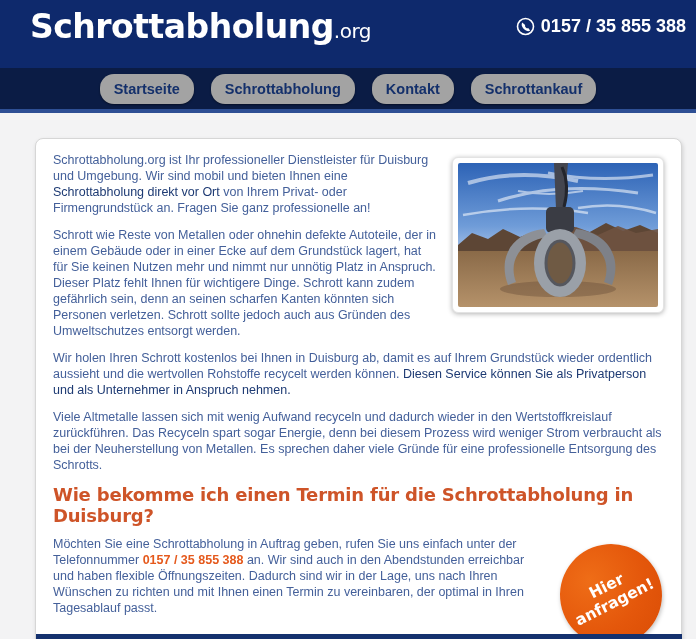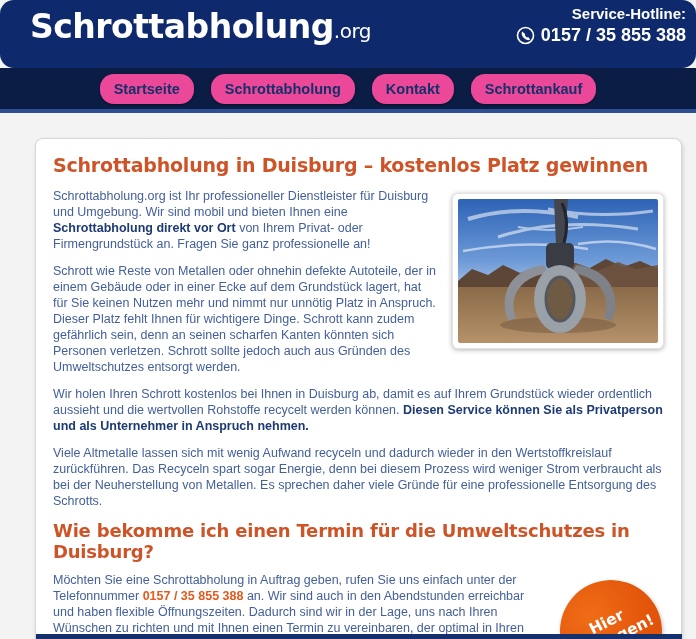--- a/index.html
+++ b/index.html
@@ -6,55 +6,54 @@
   html,body {
     width:696px; height:639px; overflow:hidden;
     background:#f3f3f4;
     font-family:"Liberation Sans", sans-serif;
   }
   
   .site-header {
     height:68px; background:#0e296c;
     display:flex; justify-content:space-between; align-items:center;
     padding:0 10px 16px 30px;
-    border-radius:14px;
   }
   .logo { color:#fff; font-size:33px; font-weight:bold; letter-spacing:-0.5px; cursor:pointer;
           font-family:"DejaVu Sans","Liberation Sans",sans-serif; }
   .logo .tld { font-size:20px; font-weight:normal; }
   .hotline { color:#fff; text-align:right; line-height:1.25; }
   .hotline-label { font-size:15px; font-weight:bold; }
   .hotline-number-row { display:flex; align-items:center; justify-content:flex-end; gap:6px;
                         font-size:18px; font-weight:bold; cursor:pointer; }
   .phone-icon svg { display:block; }
   
   .main-nav {
     height:45px; background:#0b1c45;
     display:flex; justify-content:center; align-items:center; gap:17px;
     border-bottom:4px solid #2e4f94;
   }
   .nav-btn {
-    background:#ec4899; color:#14306b; font-weight:bold; font-size:14.5px;
+    background:#a3a3a3; color:#14306b; font-weight:bold; font-size:14.5px;
     padding:7px 14px; border-radius:14px; border:none; cursor:pointer;
     box-shadow:0 1px 2px rgba(0,0,0,.45);
     font-family:"Liberation Sans",sans-serif;
   }
   
   .content-card {
     position:absolute; left:35px; top:138px; width:647px; height:540px;
     background:#fff; border:1px solid #d6d6d6; border-radius:8px;
     box-shadow:1px 2px 4px rgba(0,0,0,.15);
     padding:13px 17px 0 17px;
   }
   .content-card h1 { color:#ce5428; font-size:19px; font-weight:bold; margin:2px 0 12px;
                      font-family:"DejaVu Sans","Liberation Sans",sans-serif; letter-spacing:-0.2px;}
   .content-card h2 { color:#ce5428; font-size:18px; font-weight:bold; margin:5px 0 10px;
                      font-family:"DejaVu Sans","Liberation Sans",sans-serif; letter-spacing:-0.2px;}
   .content-card p  { color:#44609a; font-size:12.5px; line-height:1.28; margin:0 0 11px; }
-  .content-card p .bold-navy { color:#1d3a73; font-weight:bold; }
+  .content-card p .bold-navy { color:#1d3a73; font-weight:normal; }
   .phone-inline { color:#e5591c; font-weight:bold; cursor:pointer; }
   
   .photo-frame {
     float:right; width:212px; padding:5px; margin:5px 0 10px 15px;
     background:#fff; border:1px solid #e3e3e3; border-radius:6px;
     box-shadow:0 1px 5px rgba(0,0,0,.3);
   }
   .photo-frame svg { display:block; width:200px; height:144px; border-radius:2px; }
   
   .badge {
@@ -70,21 +69,20 @@
   
   .footer-strip { position:absolute; left:36px; bottom:0; width:646px; height:5px;
                   background:#14316e; z-index:6; }
 </style>
 </head>
 <body>
 
 <div class="site-header">
   <div class="logo"><span>Schrottabholung</span><span class="tld">.org</span></div>
   <div class="hotline">
-    <div class="hotline-label">Service-Hotline:</div>
     <div class="hotline-number-row">
       <span class="phone-icon">
         <svg width="19" height="19" viewBox="0 0 19 19">
           <circle cx="9.5" cy="9.5" r="8" fill="none" stroke="#ffffff" stroke-width="1.6"></circle>
           <path d="M6.2,5.6 q-1.6,3.2 1.6,6.4 q3.2,3.2 6.4,1.6 l-2.0,-2.5 q-1.1,.65 -2.4,-.65 q-1.3,-1.3 -.65,-2.4 z" fill="#ffffff"></path>
         </svg>
       </span>
       <span>0157 / 35 855 388</span>
     </div>
   </div>
@@ -92,21 +90,20 @@
 
 <div class="main-nav">
   <button class="nav-btn">Startseite</button>
   <button class="nav-btn">Schrottabholung</button>
   <button class="nav-btn">Kontakt</button>
   <button class="nav-btn">Schrottankauf</button>
 </div>
 
 <div class="content-card">
 
-  <h1>Schrottabholung in Duisburg – kostenlos Platz gewinnen</h1>
 
   <div class="photo-frame">
     <svg viewBox="0 0 200 144">
       <defs>
         <linearGradient id="sky" x1="0" y1="0" x2="0" y2="1">
           <stop offset="0" stop-color="#2d63b6"></stop>
           <stop offset="0.7" stop-color="#6f9cd8"></stop>
           <stop offset="1" stop-color="#a9c4e8"></stop>
         </linearGradient>
         <linearGradient id="dirt" x1="0" y1="0" x2="0" y2="1">
@@ -141,21 +138,21 @@
   </div>
 
   <p><span>Schrottabholung.org ist Ihr professioneller Dienstleister für Duisburg und Umgebung. Wir sind mobil und bieten Ihnen eine </span><span class="bold-navy">Schrottabholung direkt vor Ort</span><span> von Ihrem Privat- oder Firmengrundstück an. Fragen Sie ganz professionelle an!</span></p>
 
   <p>Schrott wie Reste von Metallen oder ohnehin defekte Autoteile, der in einem Gebäude oder in einer Ecke auf dem Grundstück lagert, hat für Sie keinen Nutzen mehr und nimmt nur unnötig Platz in Anspruch. Dieser Platz fehlt Ihnen für wichtigere Dinge. Schrott kann zudem gefährlich sein, denn an seinen scharfen Kanten könnten sich Personen verletzen. Schrott sollte jedoch auch aus Gründen des Umweltschutzes entsorgt werden.</p>
 
   <p><span>Wir holen Ihren Schrott kostenlos bei Ihnen in Duisburg ab, damit es auf Ihrem Grundstück wieder ordentlich aussieht und die wertvollen Rohstoffe recycelt werden können. </span><span class="bold-navy">Diesen Service können Sie als Privatperson und als Unternehmer in Anspruch nehmen.</span></p>
 
   <p>Viele Altmetalle lassen sich mit wenig Aufwand recyceln und dadurch wieder in den Wertstoffkreislauf zurückführen. Das Recyceln spart sogar Energie, denn bei diesem Prozess wird weniger Strom verbraucht als bei der Neuherstellung von Metallen. Es sprechen daher viele Gründe für eine professionelle Entsorgung des Schrotts.</p>
 
-  <h2>Wie bekomme ich einen Termin für die Umweltschutzes in Duisburg?</h2>
+  <h2>Wie bekomme ich einen Termin für die Schrottabholung in Duisburg?</h2>
 
   <div class="badge">
     <div>
       <div>Hier</div>
       <div>anfragen!</div>
     </div>
   </div>
 
   <p><span>Möchten Sie eine Schrottabholung in Auftrag geben, rufen Sie uns einfach unter der Telefonnummer </span><span class="phone-inline">0157 / 35 855 388</span><span> an. Wir sind auch in den Abendstunden erreichbar und haben flexible Öffnungszeiten. Dadurch sind wir in der Lage, uns nach Ihren Wünschen zu richten und mit Ihnen einen Termin zu vereinbaren, der optimal in Ihren Tagesablauf passt.</span></p>
 

